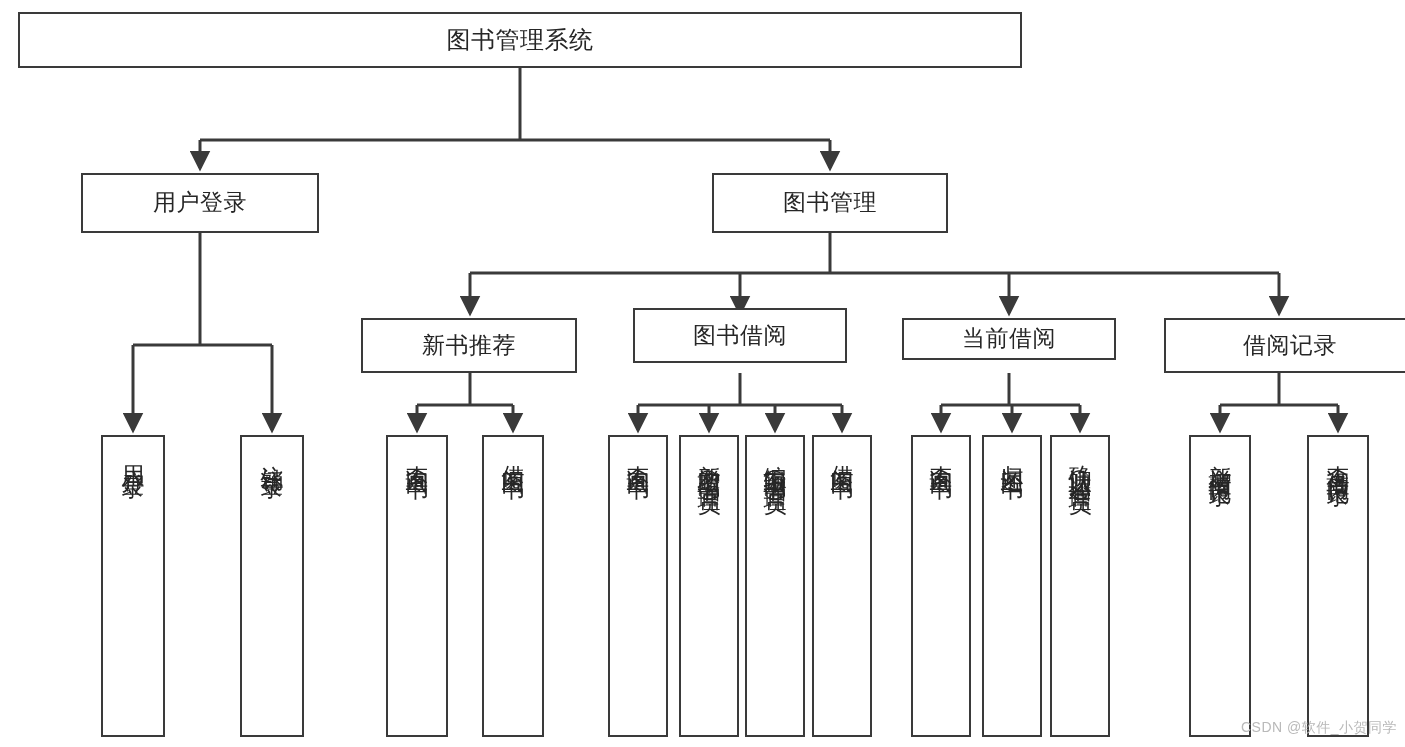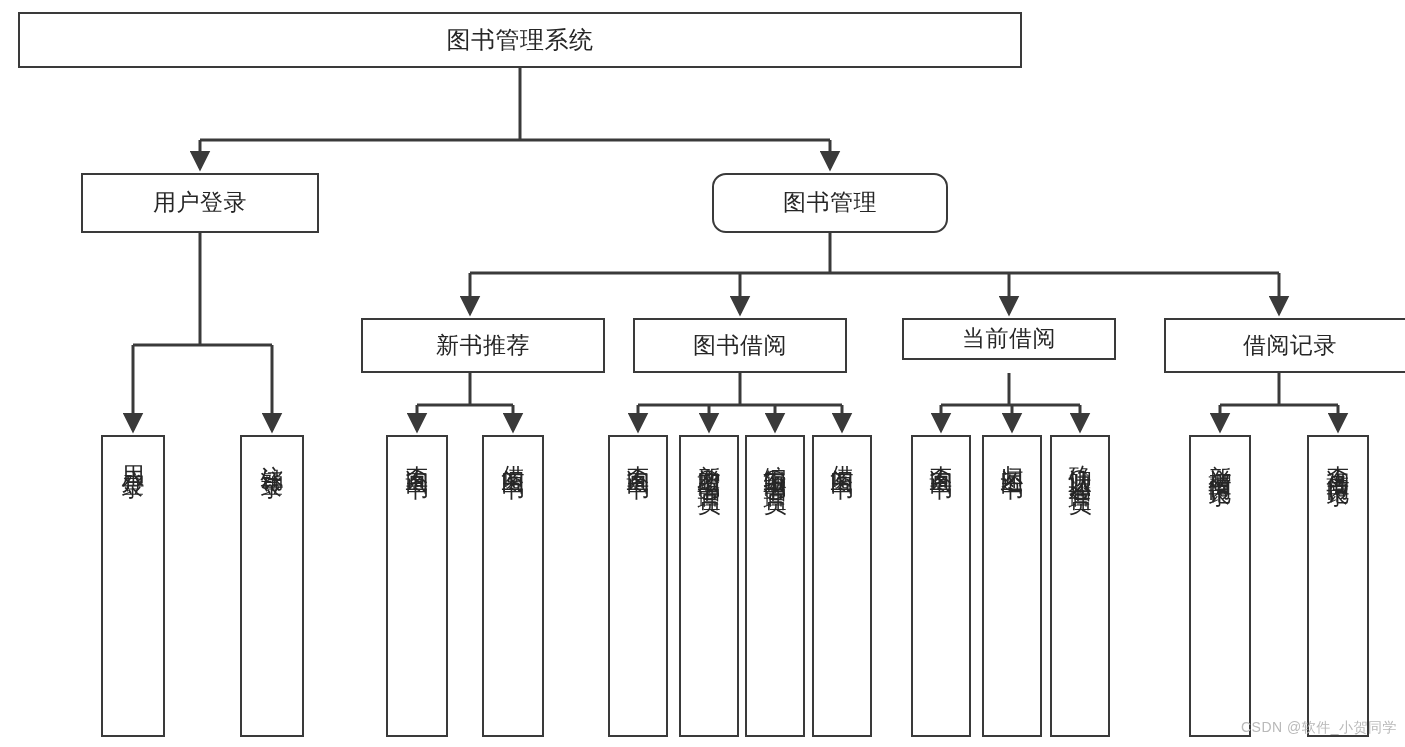--- a/index.html
+++ b/index.html
@@ -128,28 +128,28 @@
     </g>
   </svg>
 
   <div class="node horiz root" style="left: 18px; top: 12px; width: 1004px; height: 56px;">
     <span class="node-label">图书管理系统</span>
   </div>
 
   <div class="node horiz" style="left: 81px; top: 173px; width: 238px; height: 60px;">
     <span class="node-label">用户登录</span>
   </div>
-  <div class="node horiz" style="left: 712px; top: 173px; width: 236px; height: 60px; border-radius: 14px;">
+  <div class="node horiz" style="left: 712px; top: 173px; width: 236px; height: 60px;">
     <span class="node-label">图书管理</span>
   </div>
 
-  <div class="node horiz" style="left: 361px; top: 318px; width: 244px; height: 55px;">
+  <div class="node horiz" style="left: 361px; top: 318px; width: 216px; height: 55px;">
     <span class="node-label">新书推荐</span>
   </div>
-  <div class="node horiz" style="left: 633px; top: 318px; width: 214px; height: 55px;">
+  <div class="node horiz" style="left: 633px; top: 308px; width: 214px; height: 55px;">
     <span class="node-label">图书借阅</span>
   </div>
   <div class="node horiz" style="left: 902px; top: 318px; width: 214px; height: 42px;">
     <span class="node-label">当前借阅</span>
   </div>
   <div class="node horiz" style="left: 1164px; top: 318px; width: 252px; height: 55px;">
     <span class="node-label">借阅记录</span>
   </div>
 
   <div class="node leaf" style="left: 101px; top: 435px; width: 64px; height: 302px;">

